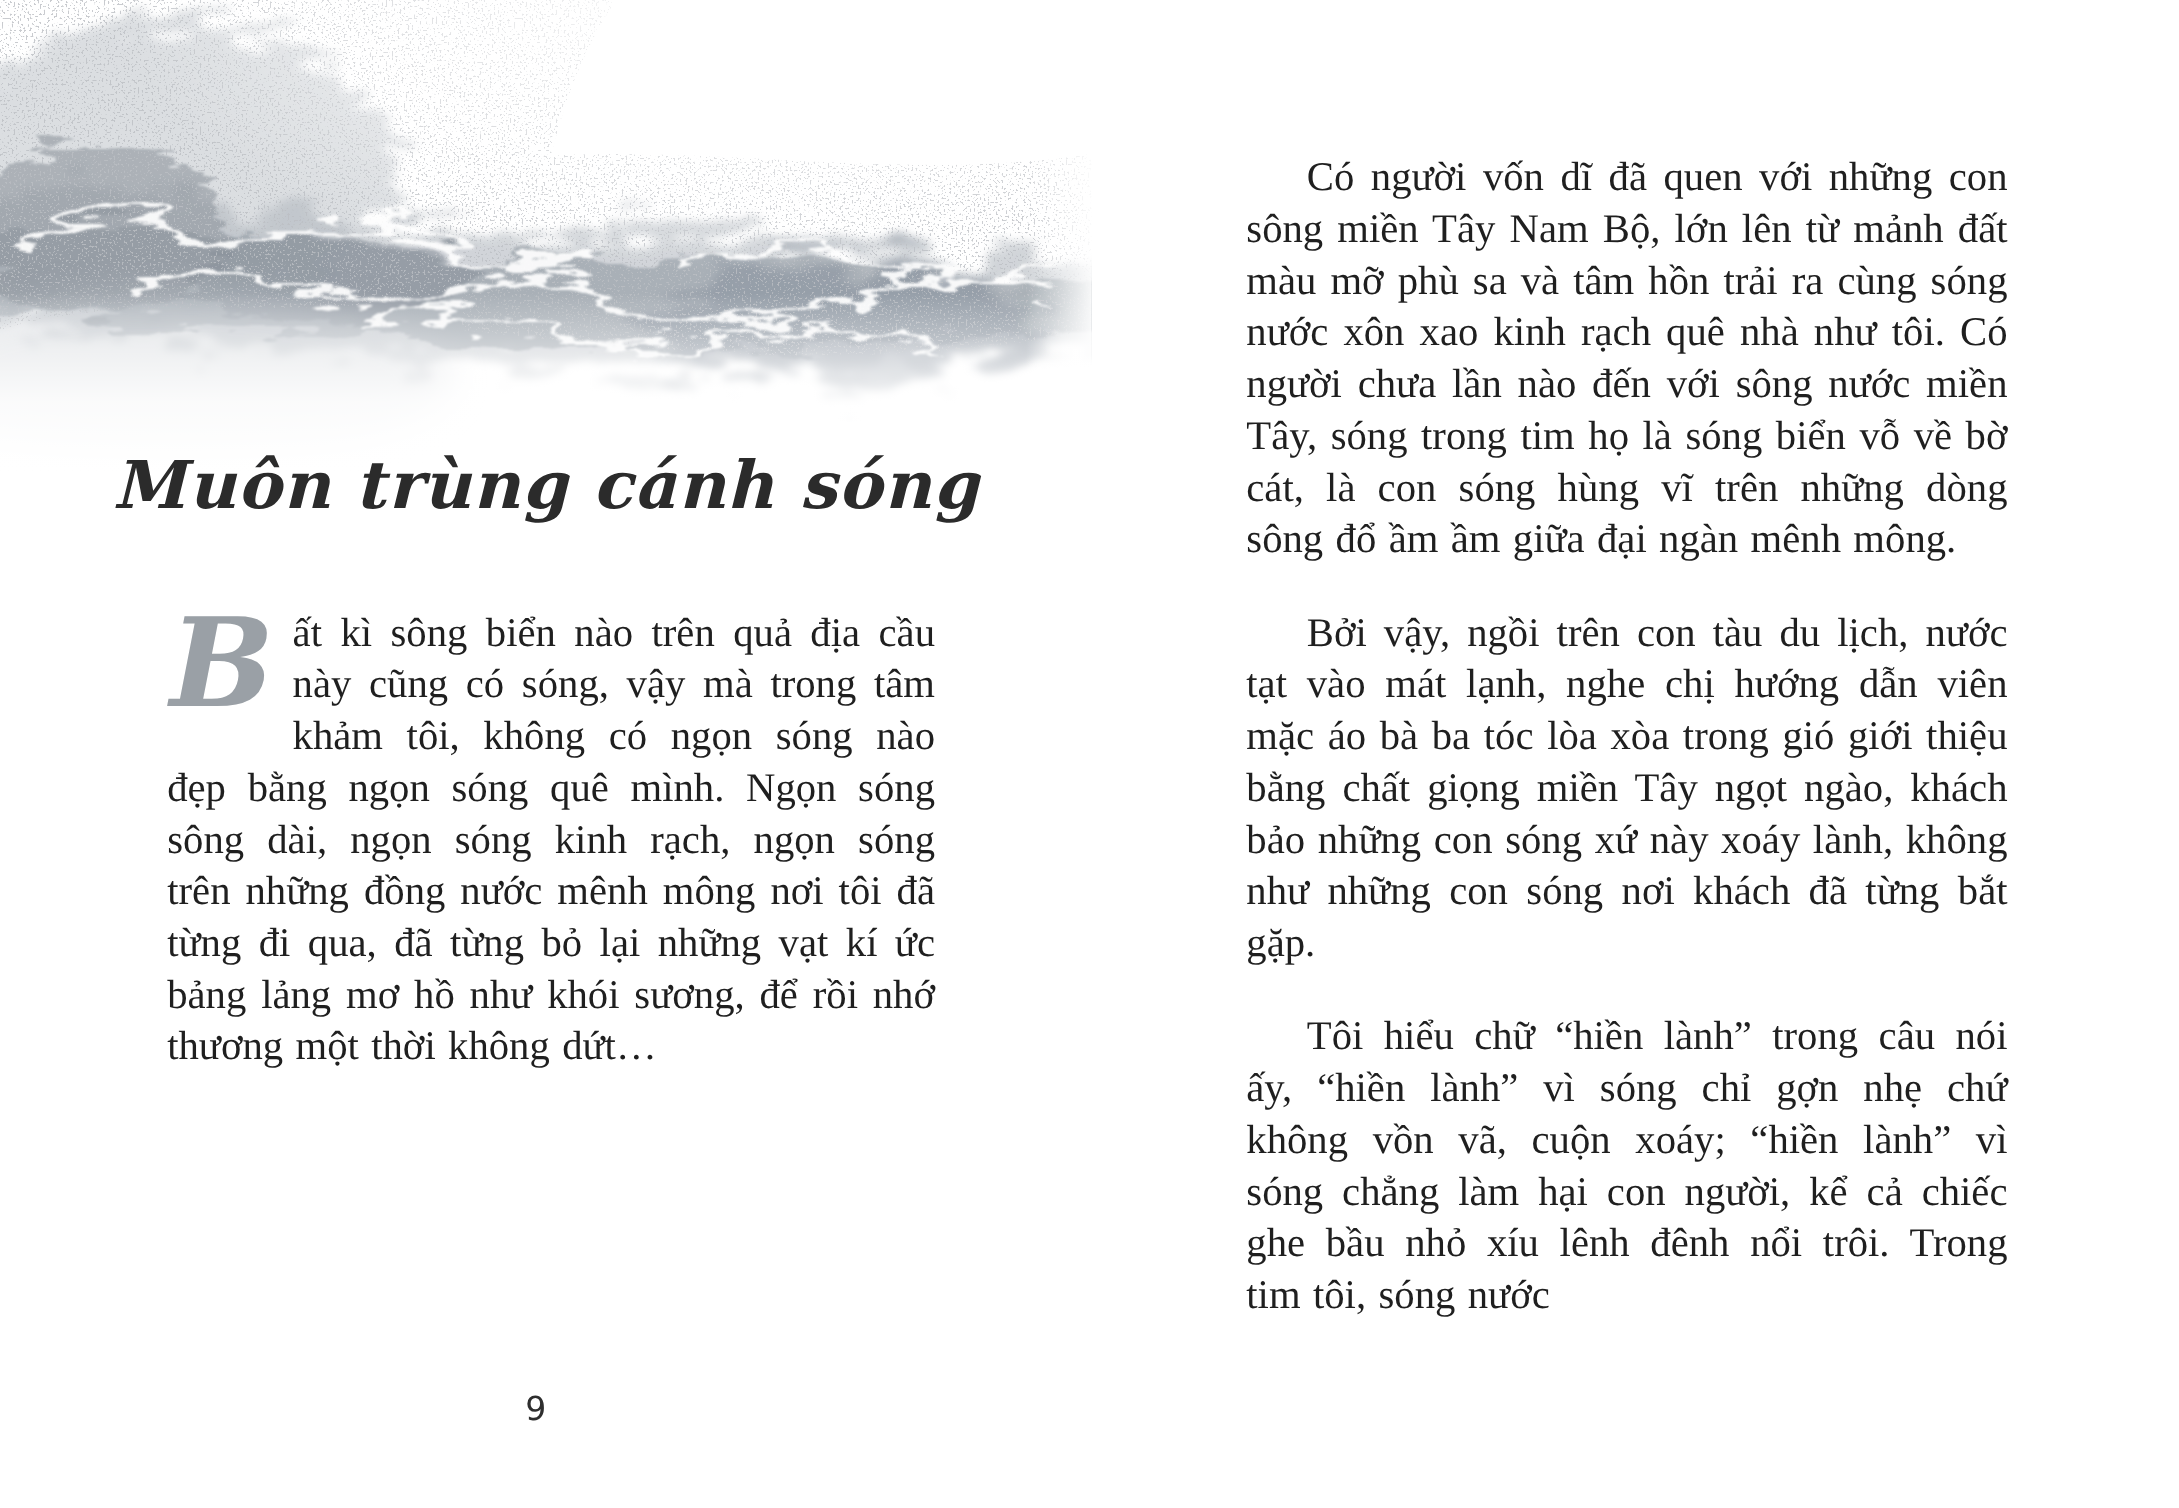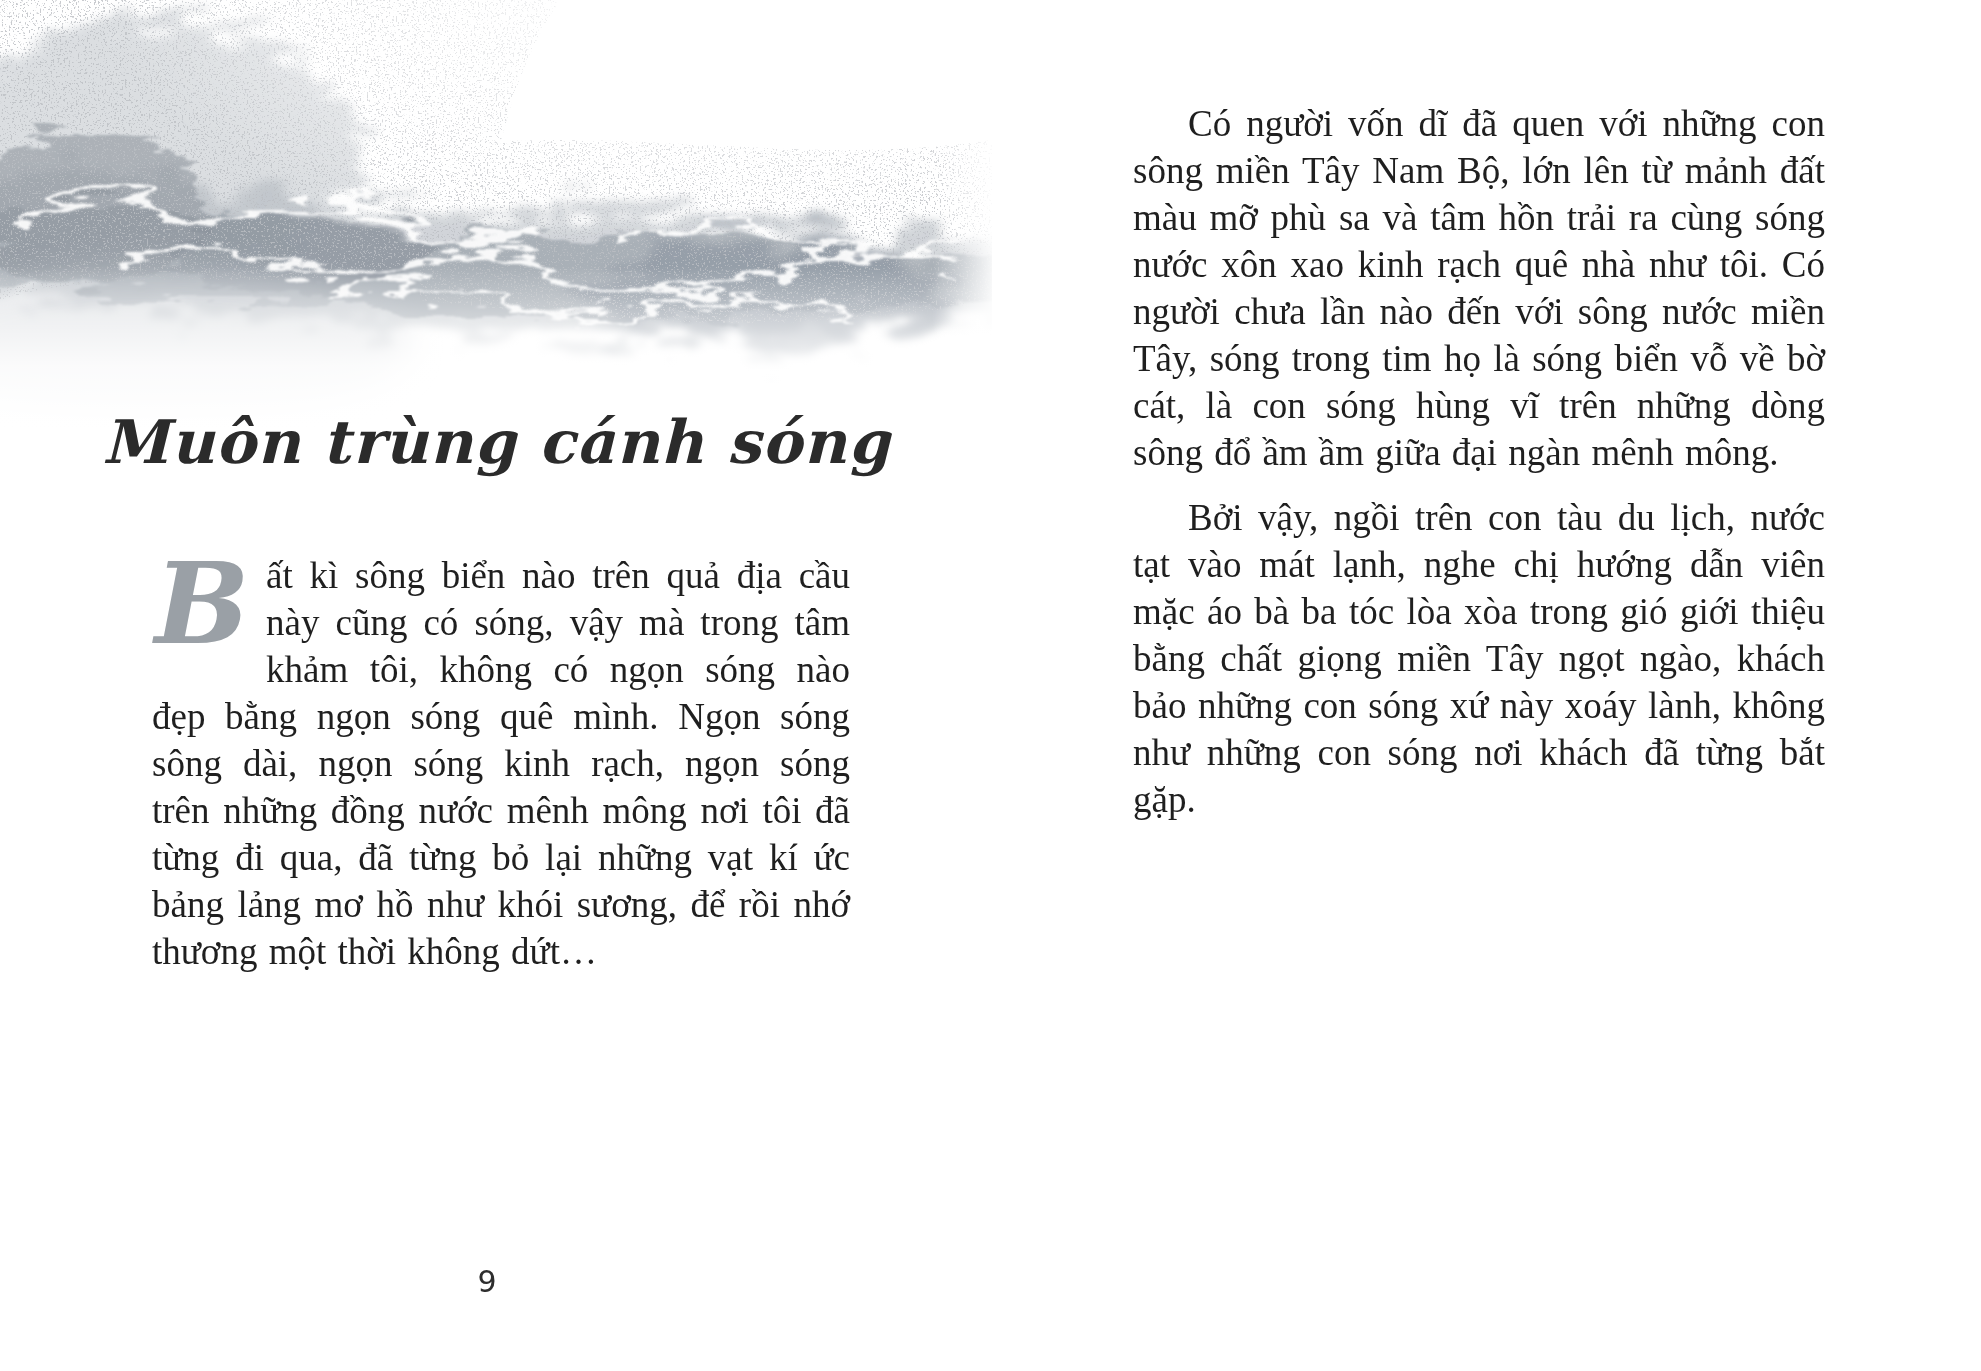--- a/index.html
+++ b/index.html
@@ -22,21 +22,21 @@
     transform:skewX(-3deg);
     white-space:nowrap;
   }
   .body-col{
     font-size:37px;line-height:47px;
     text-align:justify;text-justify:inter-word;
     word-spacing:2px;
   }
   .body-col p{margin:0;}
   .body-col p + p{margin-top:18px;}
-  .body-col p.indent{text-indent:55px;}
+  .body-col p.indent{text-indent:55px;margin-top:38px;}
   .left-col{position:absolute;left:152px;top:552px;width:698px;}
   .right-col{position:absolute;left:1133px;top:100px;width:692px;}
   .dropcap{
     float:left;
     width:100px;height:96px;
     margin:6px 14px 0 0;
     font-family:"DejaVu Serif",serif;
     font-style:italic;font-weight:bold;
     font-size:112px;line-height:92px;
     color:#9aa0a6;
@@ -126,16 +126,17 @@
     <p>
       <span class="dropcap">B</span><span>ất kì sông biển nào trên quả địa cầu này cũng có sóng, vậy mà trong tâm khảm tôi, không có ngọn sóng nào đẹp bằng ngọn sóng quê mình. Ngọn sóng sông dài, ngọn sóng kinh rạch, ngọn sóng trên những đồng nước mênh mông nơi tôi đã từng đi qua, đã từng bỏ lại những vạt kí ức bảng lảng mơ hồ như khói sương, để rồi nhớ thương một thời không dứt…</span>
     </p>
   </div>
 
   <div class="pagenum left">9</div>
 
   <div class="right-col body-col">
     <p class="indent">Có người vốn dĩ đã quen với những con sông miền Tây Nam Bộ, lớn lên từ mảnh đất màu mỡ phù sa và tâm hồn trải ra cùng sóng nước xôn xao kinh rạch quê nhà như tôi. Có người chưa lần nào đến với sông nước miền Tây, sóng trong tim họ là sóng biển vỗ về bờ cát, là con sóng hùng vĩ trên những dòng sông đổ ầm ầm giữa đại ngàn mênh mông.</p>
     <p class="indent">Bởi vậy, ngồi trên con tàu du lịch, nước tạt vào mát lạnh, nghe chị hướng dẫn viên mặc áo bà ba tóc lòa xòa trong gió giới thiệu bằng chất giọng miền Tây ngọt ngào, khách bảo những con sóng xứ này xoáy lành, không như những con sóng nơi khách đã từng bắt gặp.</p>
+    <p class="indent">Tôi hiểu chữ “hiền lành” trong câu nói ấy, “hiền lành” vì sóng chỉ gợn nhẹ chứ không vồn vã, cuộn xoáy; “hiền lành” vì sóng chẳng làm hại con người, kể cả chiếc ghe bầu nhỏ xíu lênh đênh nổi trôi. Trong tim tôi, sóng nước</p>
   </div>
 
 
 </div>
 
 </body></html>

